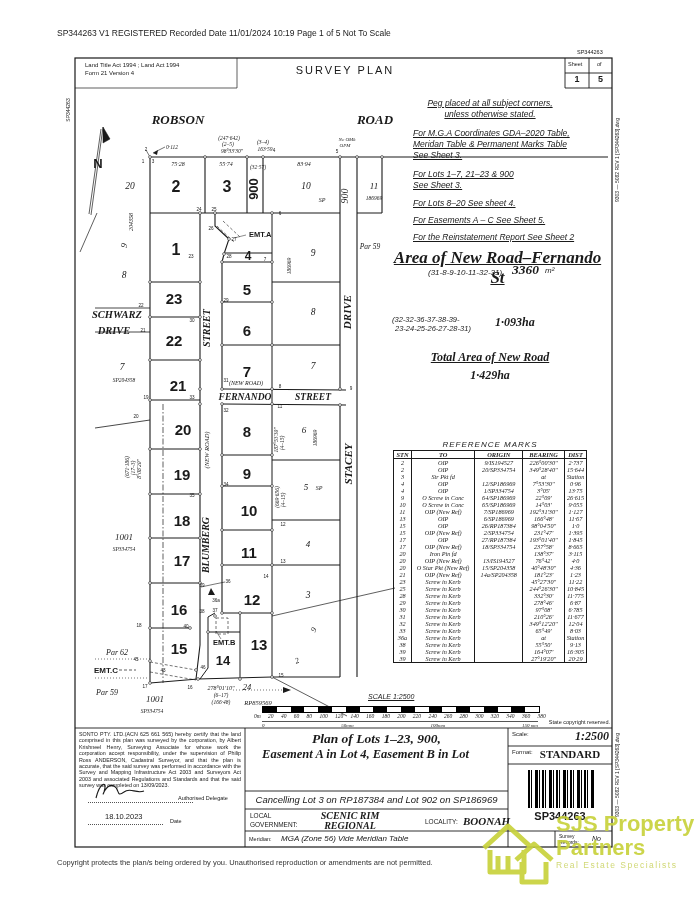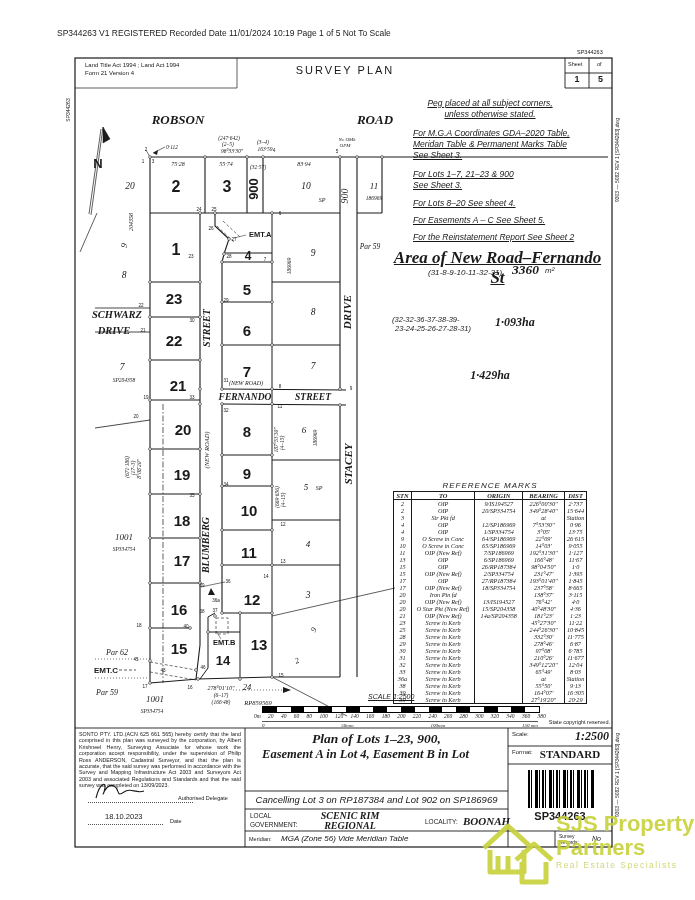--- a/index.html
+++ b/index.html
@@ -10,21 +10,21 @@
   .serb{font-family:"Liberation Serif",serif;font-style:italic;font-weight:bold;}
   .und{text-decoration:underline;}
   .ctr{text-align:center;}
   svg text{fill:#1a1a1a;}
   .t-ser{font-family:"Liberation Serif",serif;font-style:italic;}
   .t-serb{font-family:"Liberation Serif",serif;font-style:italic;font-weight:bold;}
   .t-sans{font-family:"Liberation Sans",sans-serif;}
   .t-sansb{font-family:"Liberation Sans",sans-serif;font-weight:bold;}
   
   .refwrap{left:393px;top:440px;width:194px;}
-  .reftitle{font-size:8px;letter-spacing:1px;text-align:center;margin-bottom:1px;margin-top:41px;}
+  .reftitle{font-size:8px;letter-spacing:1px;text-align:center;margin-bottom:1px;}
   table.ref{border-collapse:collapse;width:194px;border:1px solid #1a1a1a;
             font-family:"Liberation Serif",serif;font-style:italic;font-size:6.2px;}
   table.ref th{border-bottom:1px solid #1a1a1a;font-weight:bold;font-size:6.4px;padding:1px 0;}
   table.ref th,table.ref td{border-left:1px solid #1a1a1a;text-align:center;line-height:7px;padding:0;}
   table.ref th:first-child,table.ref td:first-child{border-left:none;}
   
   .sbar{left:262px;top:706px;width:276px;height:5px;border:1px solid #000;
         background:repeating-linear-gradient(90deg,#000 0 13.8px,#fff 13.8px 27.6px);}
   .sticks{left:254px;top:713px;width:292px;display:flex;justify-content:space-between;
           font-size:5.5px;font-family:"Liberation Serif",serif;font-style:italic;}
@@ -327,20 +327,21 @@
   <div class="abs ser und" style="left:413px;top:215px;font-size:8.5px;">For Easements A – C See Sheet 5.</div>
   <div class="abs ser und" style="left:413px;top:232px;font-size:8.5px;">For the Reinstatement Report See Sheet 2</div>
 
   <div class="abs serb und ctr" style="left:390px;top:248px;width:215px;font-size:17px;">Area  of  New  Road–Fernando  St</div>
   <div class="abs ser" style="left:428px;top:268px;font-size:8px;">(31-8-9-10-11-32-31)</div>
   <div class="abs serb" style="left:512px;top:262px;font-size:13.5px;">3360</div>
   <div class="abs ser" style="left:545px;top:266px;font-size:8px;">m²</div>
   <div class="abs ser" style="left:392px;top:315px;font-size:7.5px;">(32-32-36-37-38-39-</div>
   <div class="abs ser" style="left:395px;top:324px;font-size:7.5px;">23-24-25-26-27-28-31)</div>
   <div class="abs serb" style="left:495px;top:315px;font-size:12px;">1·093ha</div>
+  <div class="abs serb und ctr" style="left:405px;top:350px;width:170px;font-size:12px;">Total Area of New Road</div>
   <div class="abs serb ctr" style="left:405px;top:368px;width:170px;font-size:12px;">1·429ha</div>
 
   <div class="abs refwrap">
     <div class="reftitle ser">REFERENCE  MARKS</div>
     <table class="ref">
       <colgroup>
           <col style="width:18px">
           <col style="width:64px">
           <col style="width:48px">
           <col style="width:42px">
@@ -667,13 +668,14 @@
         <path d="M20,46 V62 M30,46 V62"></path>
       </g>
     </svg>
     <div class="txt">
       <div class="l1">SJS Property</div>
       <div class="l1">Partners</div>
       <div class="l3">Real Estate Specialists</div>
     </div>
   </div>
 
+  <div class="abs" style="left:57px;top:858px;font-size:7.5px;color:#333;">Copyright protects the plan/s being ordered by you.  Unauthorised reproduction or amendments are not permitted.</div>
 </div>
 
 </body></html>

